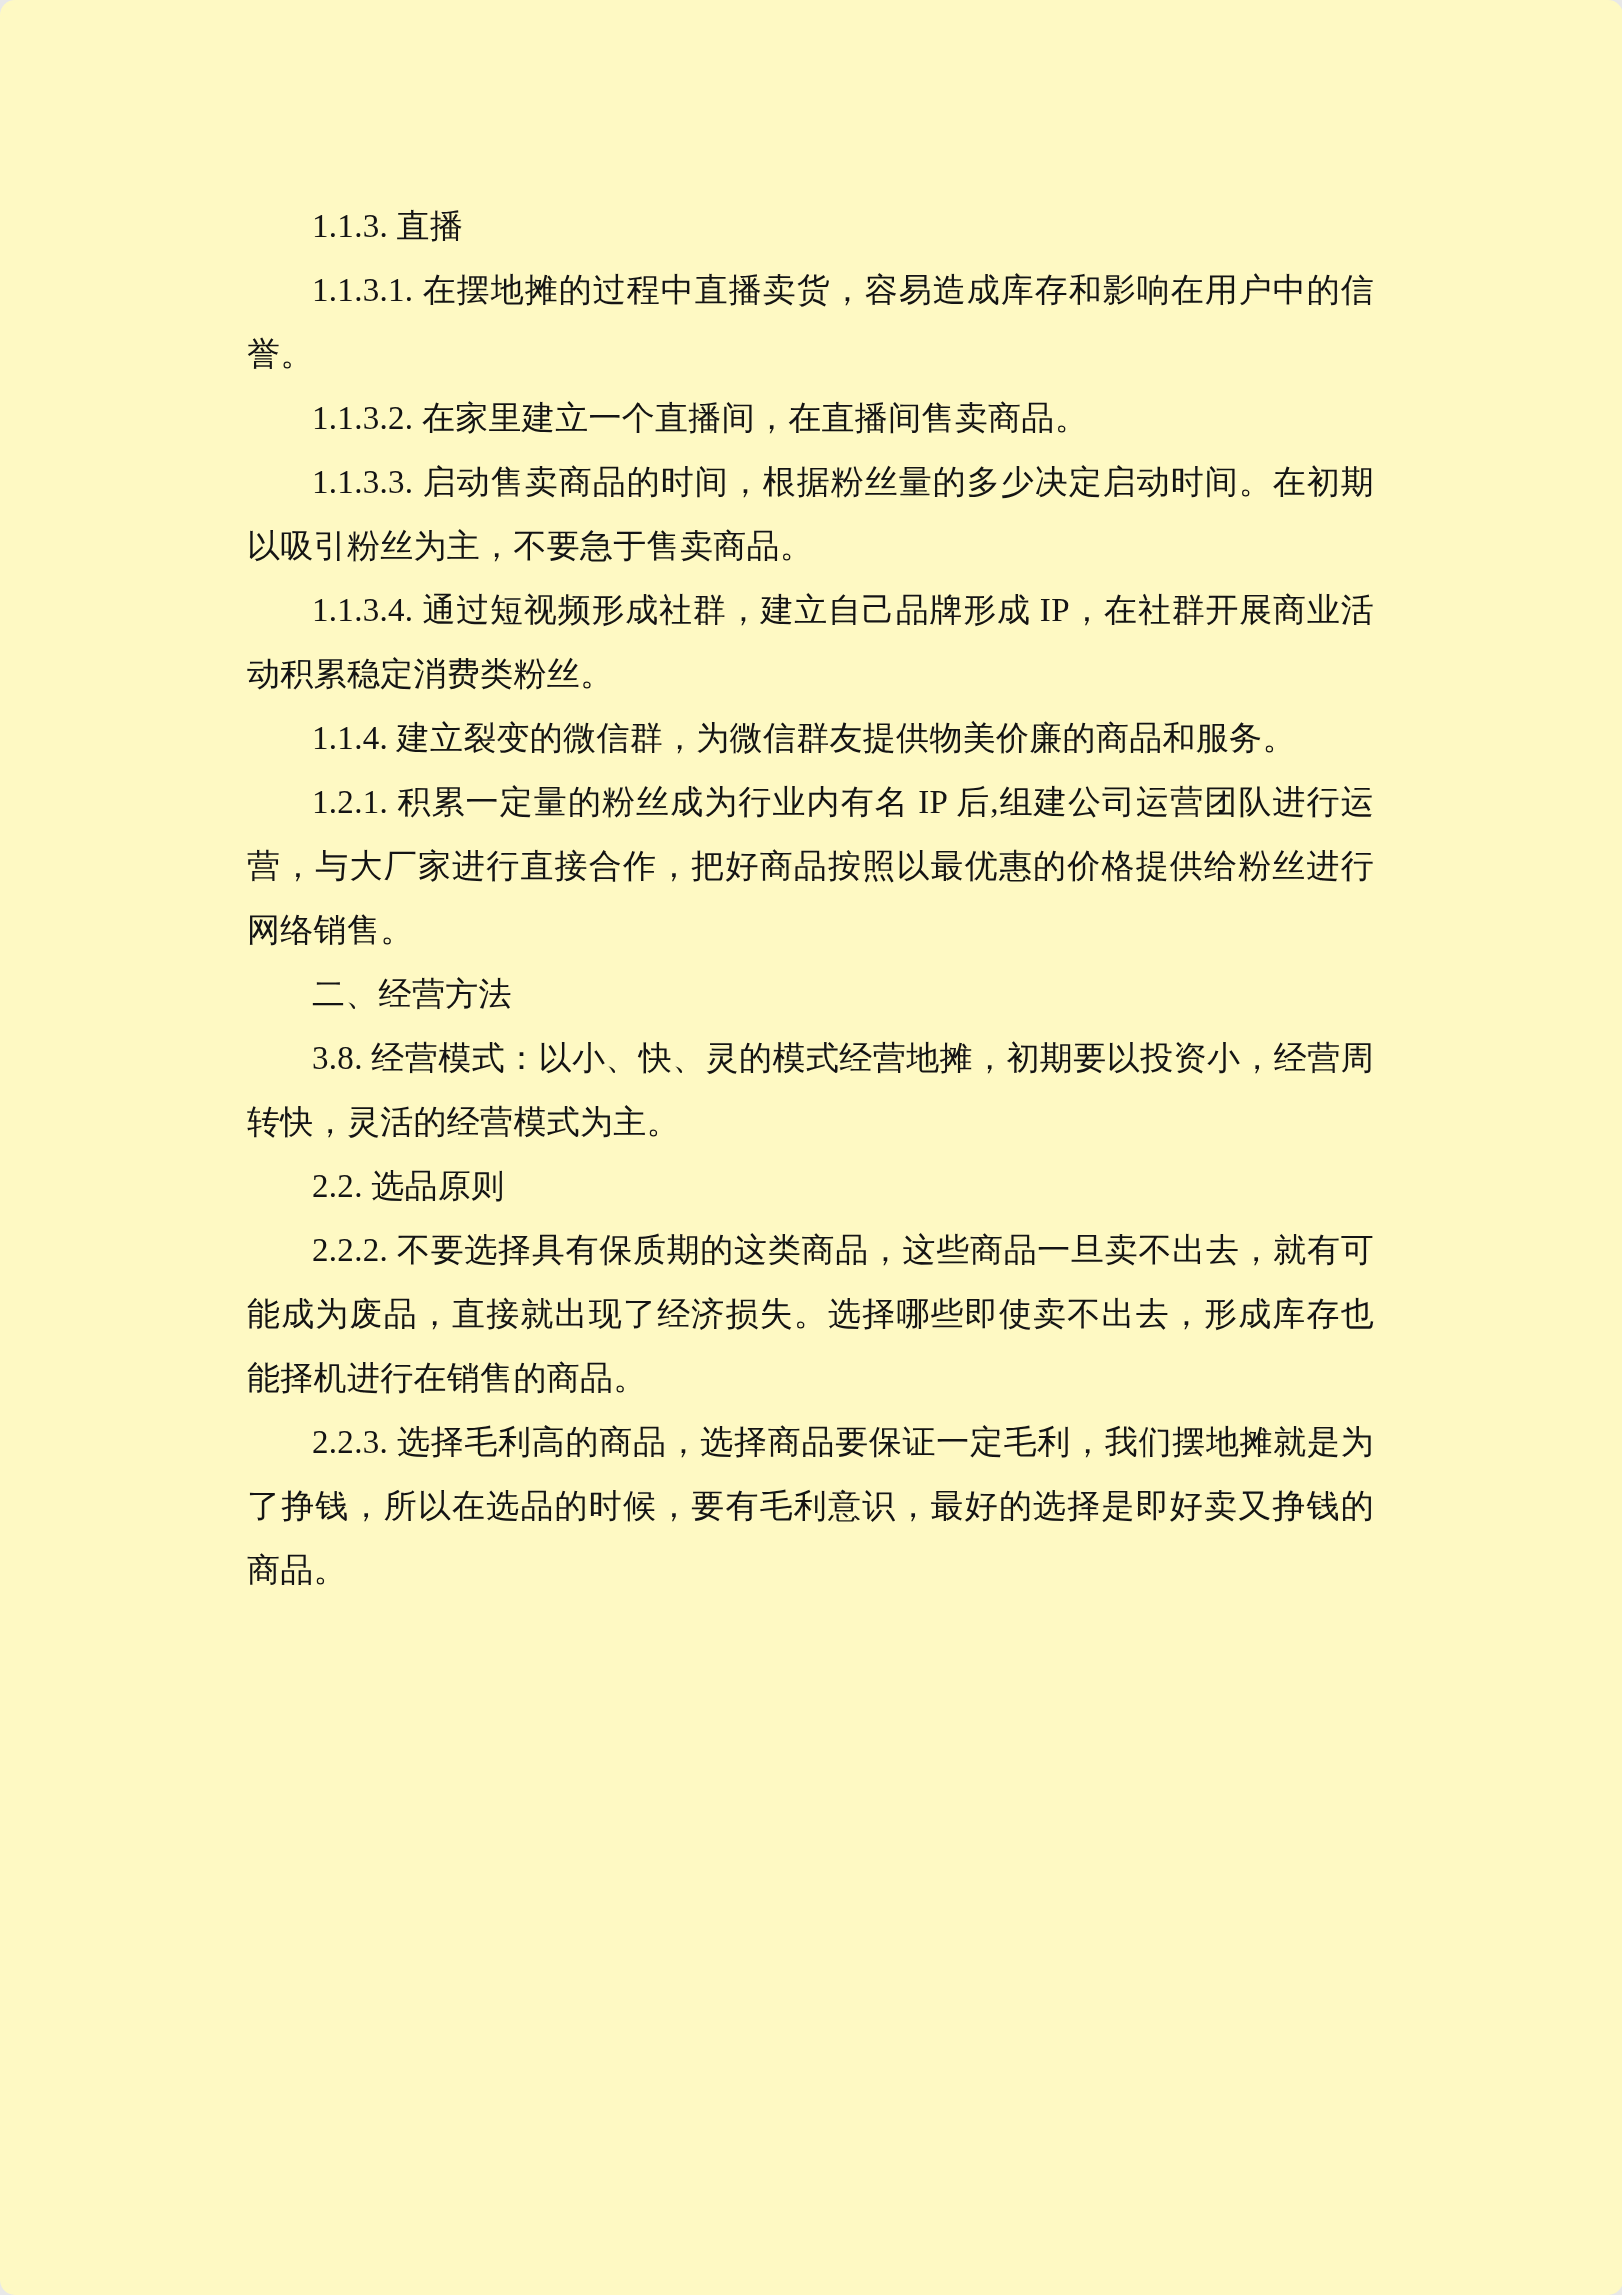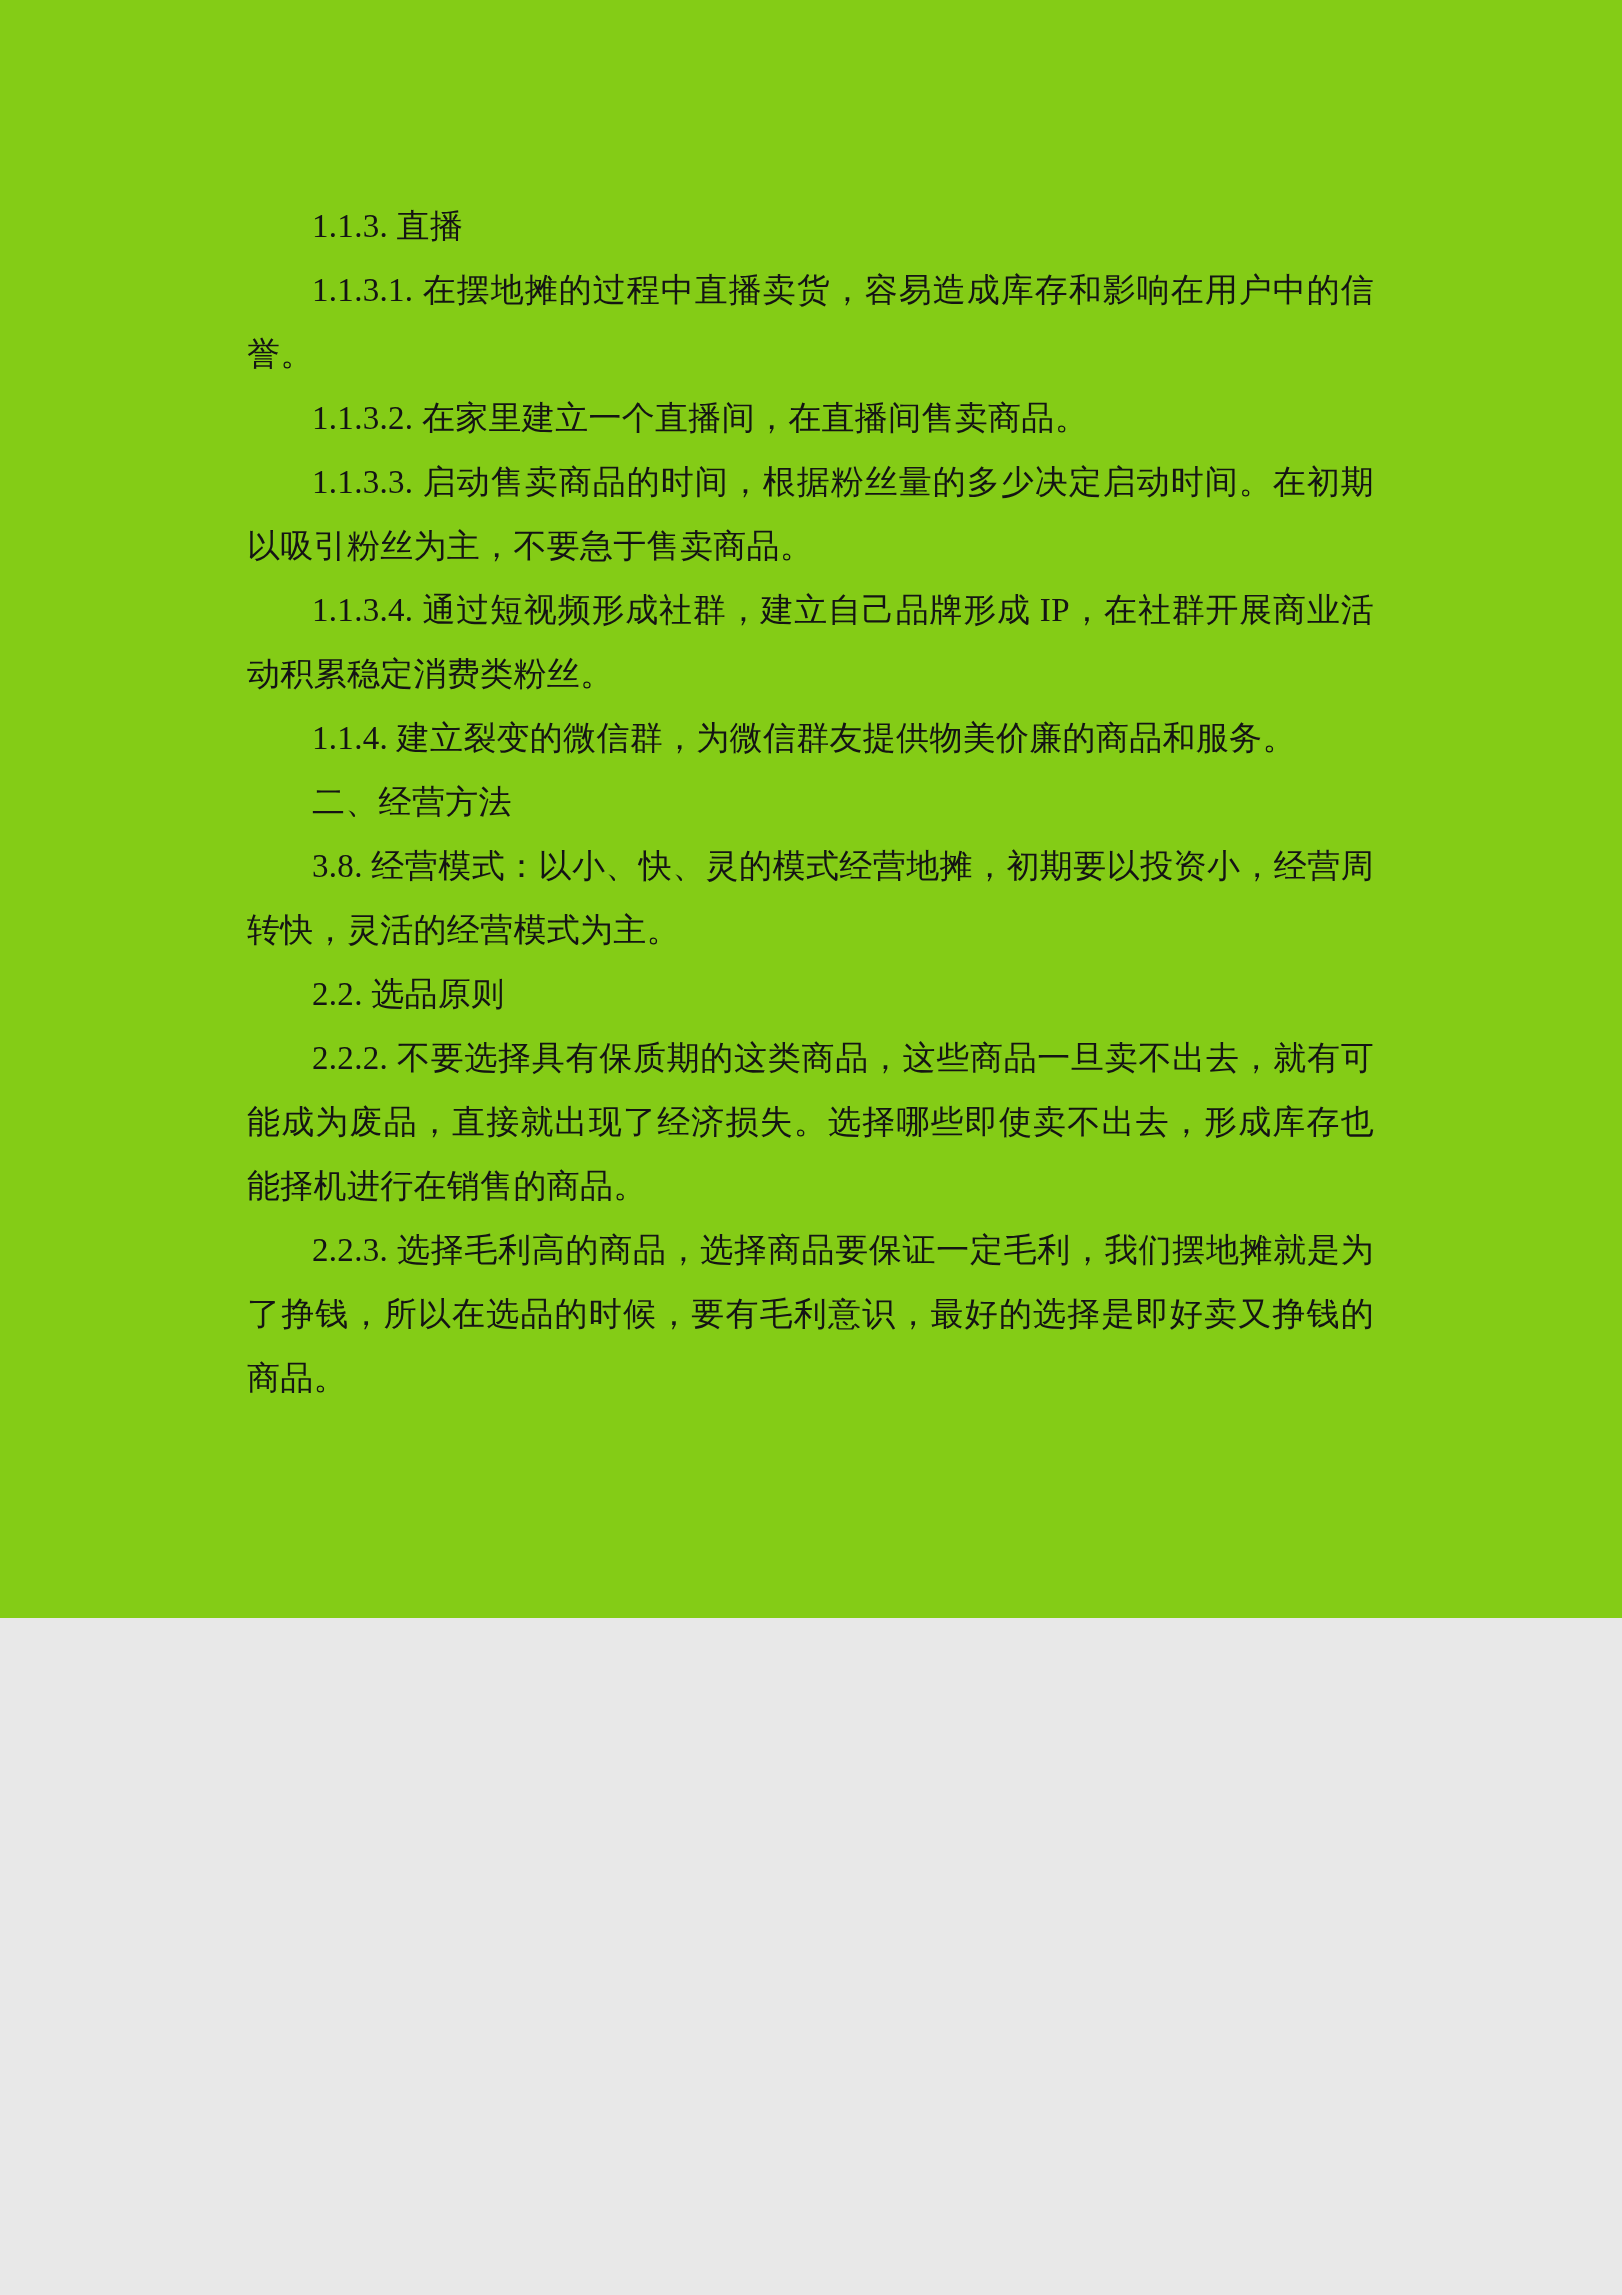--- a/index.html
+++ b/index.html
@@ -3,24 +3,25 @@
 <meta charset="utf-8">
 <style>
   html, body {
     margin: 0;
     padding: 0;
     background: #e8e8e8;
   }
   .page {
     position: relative;
     width: 1623px;
-    height: 1618px;
+    height: 2295px;
     margin: 0 auto;
-    background: #84cc16;
+    background: #fef9c3;
     overflow: hidden;
+    border-radius: 15px;
   }
   .doc-body {
     box-sizing: border-box;
     padding: 194px 249px 0 247px;
   }
   .para {
     margin: 0;
     padding: 0;
     font-family: "Liberation Serif", "DejaVu Serif", serif;
     font-size: 33px;
@@ -37,20 +38,21 @@
 <body>
 
 <div class="page">
   <div class="doc-body">
     <p class="para">1.1.3. 直播</p>
     <p class="para">1.1.3.1. 在摆地摊的过程中直播卖货，容易造成库存和影响在用户中的信誉。</p>
     <p class="para">1.1.3.2. 在家里建立一个直播间，在直播间售卖商品。</p>
     <p class="para">1.1.3.3. 启动售卖商品的时间，根据粉丝量的多少决定启动时间。在初期以吸引粉丝为主，不要急于售卖商品。</p>
     <p class="para">1.1.3.4. 通过短视频形成社群，建立自己品牌形成 IP，在社群开展商业活动积累稳定消费类粉丝。</p>
     <p class="para">1.1.4. 建立裂变的微信群，为微信群友提供物美价廉的商品和服务。</p>
+    <p class="para">1.2.1. 积累一定量的粉丝成为行业内有名 IP 后,组建公司运营团队进行运营，与大厂家进行直接合作，把好商品按照以最优惠的价格提供给粉丝进行网络销售。</p>
     <p class="para">二、经营方法</p>
     <p class="para">3.8. 经营模式：以小、快、灵的模式经营地摊，初期要以投资小，经营周转快，灵活的经营模式为主。</p>
     <p class="para">2.2. 选品原则</p>
     <p class="para">2.2.2. 不要选择具有保质期的这类商品，这些商品一旦卖不出去，就有可能成为废品，直接就出现了经济损失。选择哪些即使卖不出去，形成库存也能择机进行在销售的商品。</p>
     <p class="para">2.2.3. 选择毛利高的商品，选择商品要保证一定毛利，我们摆地摊就是为了挣钱，所以在选品的时候，要有毛利意识，最好的选择是即好卖又挣钱的商品。</p>
   </div>
 </div>
 
 
 </body></html>

